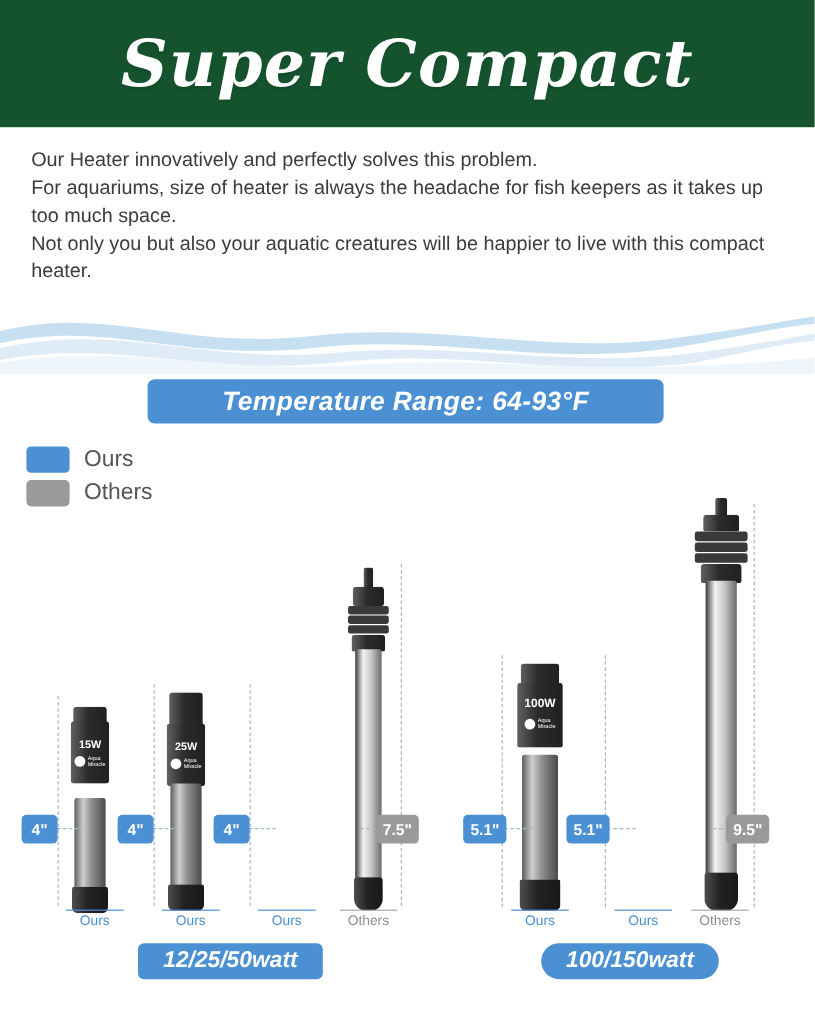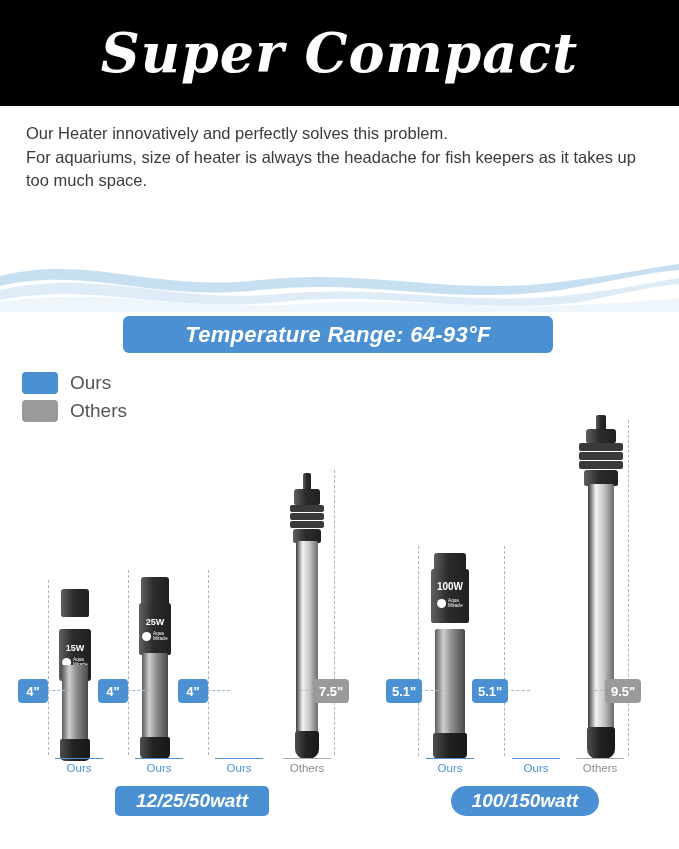--- a/index.html
+++ b/index.html
@@ -9,21 +9,21 @@
     background: #ffffff;
     font-family: "Liberation Sans", sans-serif;
     overflow: hidden;
     position: relative;
   }
 
   
   .header-banner {
     width: 679px;
     height: 106px;
-    background: #000000;
+    background: #14532d;
     display: flex;
     align-items: center;
     justify-content: center;
     position: relative;
   }
   .header-title {
     font-family: "DejaVu Serif", serif;
     font-style: italic;
     font-weight: bold;
     font-size: 54px;
@@ -236,20 +236,21 @@
 </head>
 <body>
 
 <div class="header-banner">
   <div class="header-title">Super Compact</div>
 </div>
 
 <div class="intro">
   <p>Our Heater innovatively and perfectly solves this problem.</p>
   <p>For aquariums, size of heater is always the headache for fish keepers as it takes up too much space.</p>
+  <p>Not only you but also your aquatic creatures will be happier to live with this compact heater.</p>
 </div>
 
 <div class="wave-wrap">
   <svg width="679" height="66" viewBox="0 0 679 66">
     <path d="M0,30 C90,8 150,46 260,34 C370,22 450,50 560,36 C630,27 660,20 679,18 L679,24 C650,26 620,34 560,44 C450,60 370,32 260,44 C150,56 90,20 0,40 Z" fill="#bcd9ee" opacity="0.85"></path>
     <path d="M0,44 C100,22 170,58 280,48 C390,38 470,62 580,48 C640,40 665,34 679,32 L679,38 C655,40 630,46 580,56 C470,70 390,44 280,56 C170,68 100,36 0,54 Z" fill="#dceaf6" opacity="0.9"></path>
     <path d="M0,56 C110,40 180,66 300,58 C420,50 500,70 679,52 L679,66 L0,66 Z" fill="#eef6fc"></path>
   </svg>
 </div>
 
@@ -264,21 +265,21 @@
     <div class="legend-swatch others"></div>
     <div class="legend-label">Others</div>
   </div>
 </div>
 
 <div class="stage">
 
   <div class="heater" style="left:56px; width:38px; height:174px;">
     <div class="body">
       <div class="cap" style="top:0; width:28px; height:28px;"></div>
-      <div class="cap" style="top:40px; width:32px; height:52px; border-radius:3px;">
+      <div class="cap" style="top:12px; width:32px; height:52px; border-radius:3px;">
         <div class="watt-label" style="top:14px;">15W</div>
         <div class="brand-dot" style="top:29px;">
           <span class="circ"></span>
           <span class="txt">Aqua<br>Miracle</span>
         </div>
       </div>
       <div class="tube ours" style="top:76px; width:26px; height:78px;"></div>
       <div class="foot" style="top:150px; width:30px; height:22px;"></div>
     </div>
   </div>

